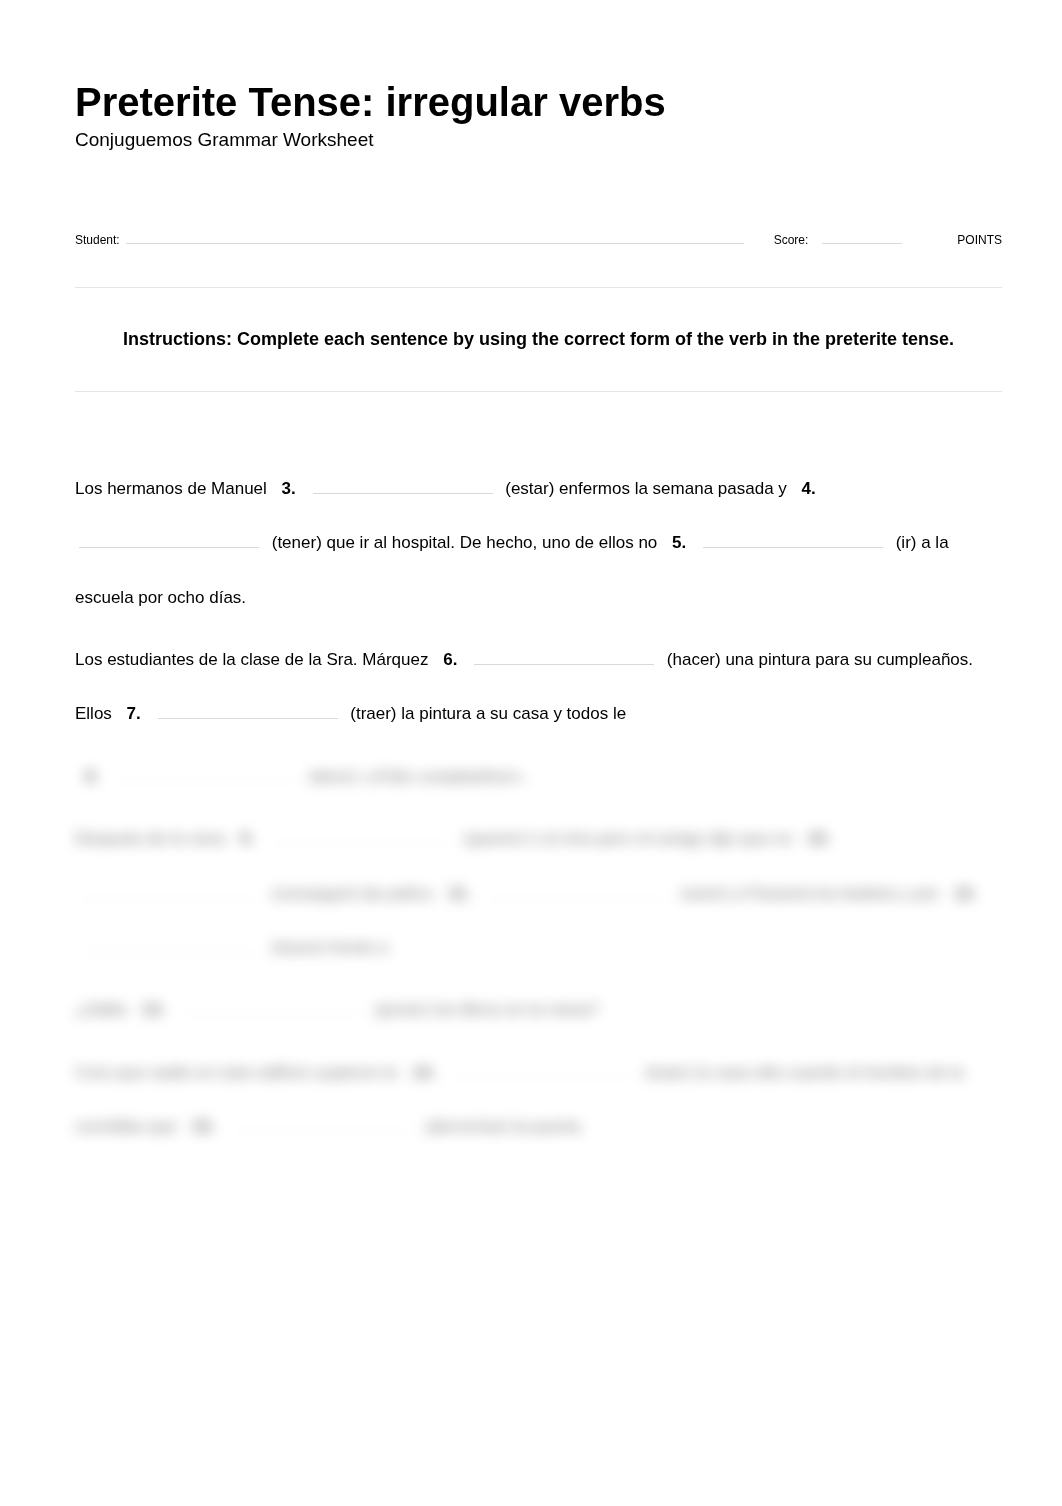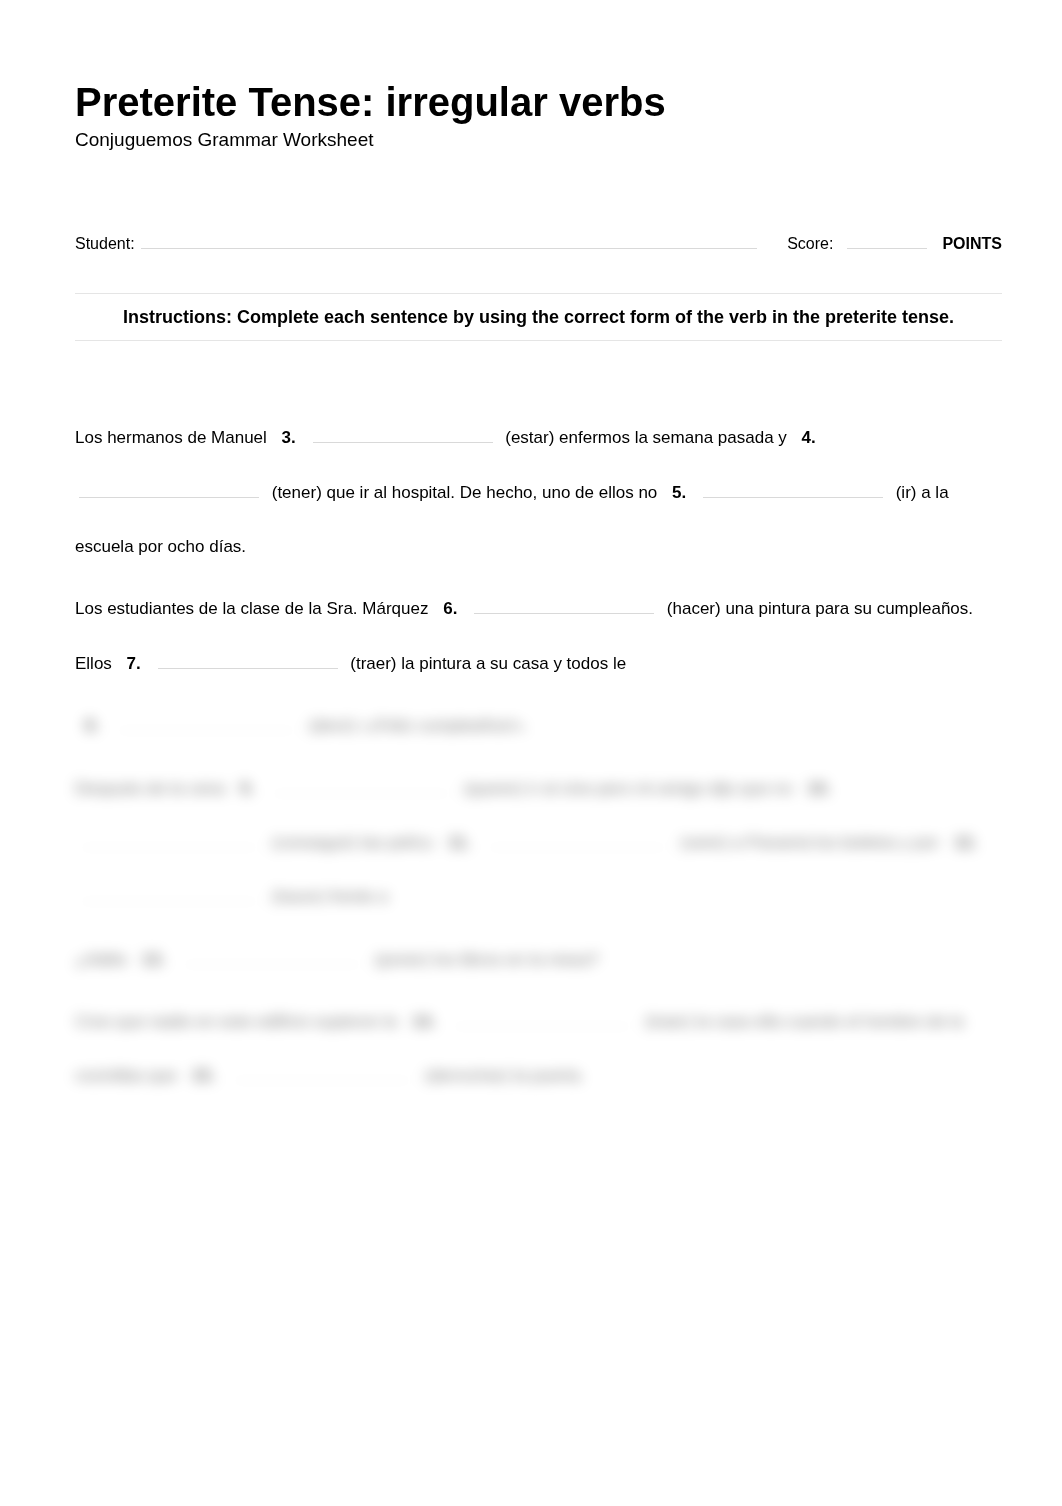--- a/index.html
+++ b/index.html
@@ -20,21 +20,21 @@
       margin-bottom: 4px;
     }
     .subtitle {
       font-size: 19px;
       margin-bottom: 80px;
     }
     .meta-row {
       display: flex;
       align-items: baseline;
       width: 100%;
-      font-size: 16px;
+      font-size: 12px;
       margin-bottom: 40px;
     }
     .meta-student-label {
       margin-right: 6px;
     }
     .meta-student-line {
       flex: 1;
       border-bottom: 1px solid rgba(0,0,0,0.15);
       height: 1.1em;
       margin-right: 30px;
@@ -42,26 +42,27 @@
     .meta-score-label {
       margin-right: 14px;
     }
     .meta-score-line {
       width: 80px;
       border-bottom: 1px solid rgba(0,0,0,0.15);
       height: 1.1em;
       margin-right: 15px;
     }
     .meta-points {
-      font-weight: bold;
+      font-weight: normal;
+      margin-left: 40px;
     }
     .instructions-wrap {
       border-top: 1px solid rgba(0,0,0,0.1);
       border-bottom: 1px solid rgba(0,0,0,0.1);
-      padding: 8px 20px;
+      padding: 36px 20px;
       margin-bottom: 70px;
       text-align: center;
     }
     .instructions-wrap span {
       font-size: 18px;
       font-weight: bold;
       line-height: 1.7;
     }
     .content {
       font-size: 17px;

